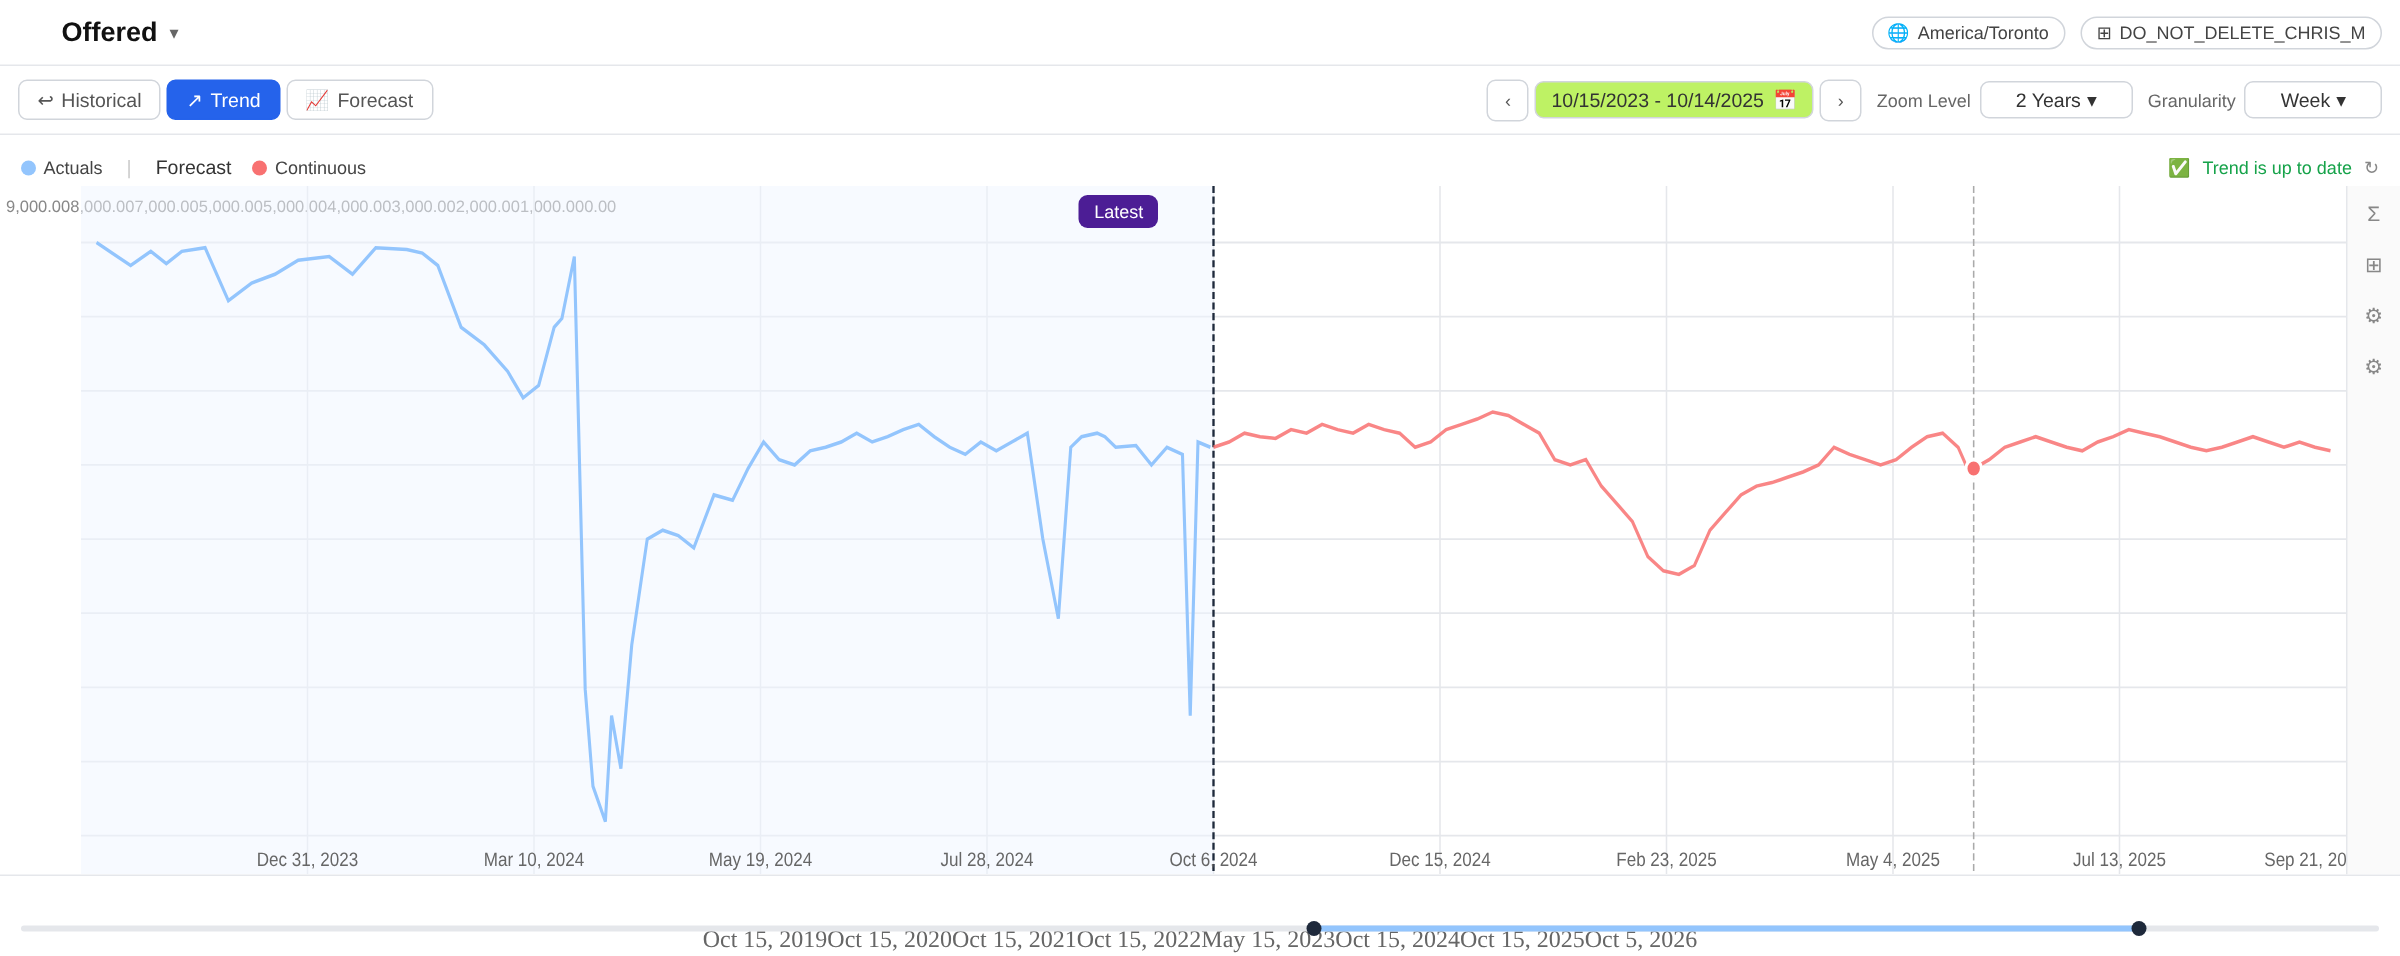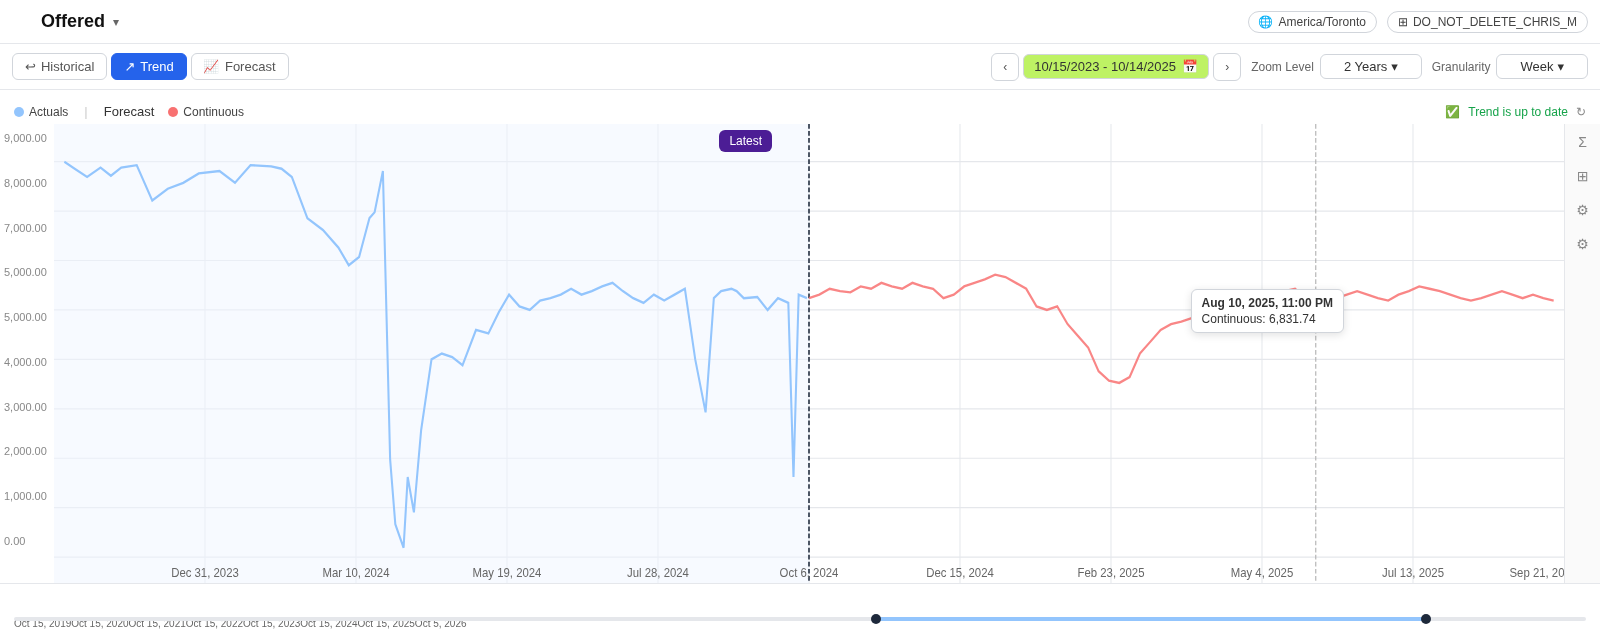--- a/index.html
+++ b/index.html
@@ -90,27 +90,27 @@
     .forecast-tooltip-title { font-weight: 600; margin-bottom: 2px; }
 
     .timeline-bar {
       height: 54px; border-top: 1px solid #e5e7eb; position: relative;
       background: #fff; display: flex; align-items: flex-start;
       padding-top: 6px;
     }
 
     .y-axis-labels {
       position: absolute; left: 0; top: 0; bottom: 28px;
-      display: flex; flex-direction: column; justify-content: space-between;
+      display: flex; flex-direction: row; justify-content: space-between;
       padding: 8px 4px 8px 4px; font-size: 11px; color: #888; width: 54px;
     }
 
     .timeline-labels {
-      display: flex; justify-content: flex-start; width: 100%;
-      padding: 0 14px; font-size: 10px; color: #666; padding-top: 28px;
+      display: flex; justify-content: center; width: 100%;
+      padding: 0 14px; font-size: 16px; color: #666; padding-top: 28px; font-family: Liberation Serif, serif;
     }
     .timeline-track {
       position: absolute; bottom: 16px; left: 14px; right: 14px;
       height: 4px; background: #e5e7eb; border-radius: 2px;
     }
     .timeline-range {
       position: absolute; height: 4px; background: #93c5fd; border-radius: 2px;
       left: 55%; right: 10%;
     }
     .timeline-handle {
@@ -419,44 +419,38 @@
         <text x="1022" y="385" text-anchor="middle" font-size="11" fill="#666">Feb 23, 2025</text>
         <text x="1168" y="385" text-anchor="middle" font-size="11" fill="#666">May 4, 2025</text>
         <text x="1314" y="385" text-anchor="middle" font-size="11" fill="#666">Jul 13, 2025</text>
         <text x="1440" y="385" text-anchor="middle" font-size="11" fill="#666">Sep 21, 2025</text>
       </svg>
 
       <div class="tooltip-box">
         <span>Latest</span>
       </div>
 
-      <div class="forecast-tooltip">
-        <div class="forecast-tooltip-title">Aug 10, 2025, 11:00 PM</div>
-        <div>
-          <span>Continuous</span>: <span>6,831.74</span>
-        </div>
-      </div>
     </div>
   </div>
 
   <div class="chart-right-panel">
     <span class="panel-icon">Σ</span>
     <span class="panel-icon">⊞</span>
     <span class="panel-icon">⚙</span>
     <span class="panel-icon">⚙</span>
   </div>
 </div>
 
 <div class="timeline-bar">
   <div class="timeline-labels">
     <span>Oct 15, 2019</span>
     <span>Oct 15, 2020</span>
     <span>Oct 15, 2021</span>
     <span>Oct 15, 2022</span>
-    <span>Oct 15, 2023</span>
+    <span>May 15, 2023</span>
     <span>Oct 15, 2024</span>
     <span>Oct 15, 2025</span>
     <span>Oct 5, 2026</span>
   </div>
   <div class="timeline-track">
     <div class="timeline-range"></div>
     <div class="timeline-handle handle-left"></div>
     <div class="timeline-handle handle-right"></div>
   </div>
 </div>

